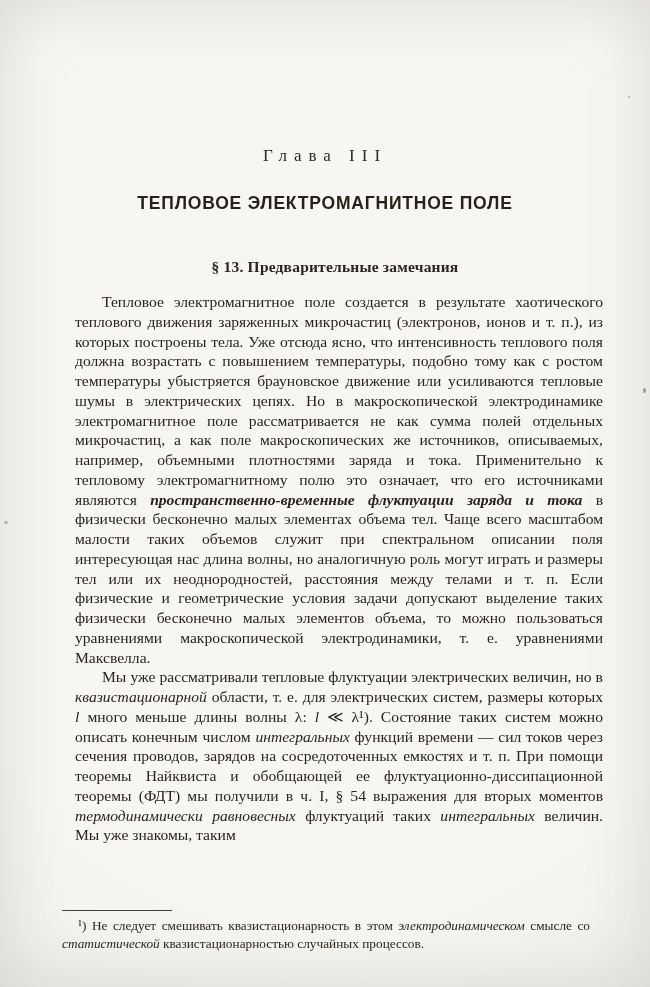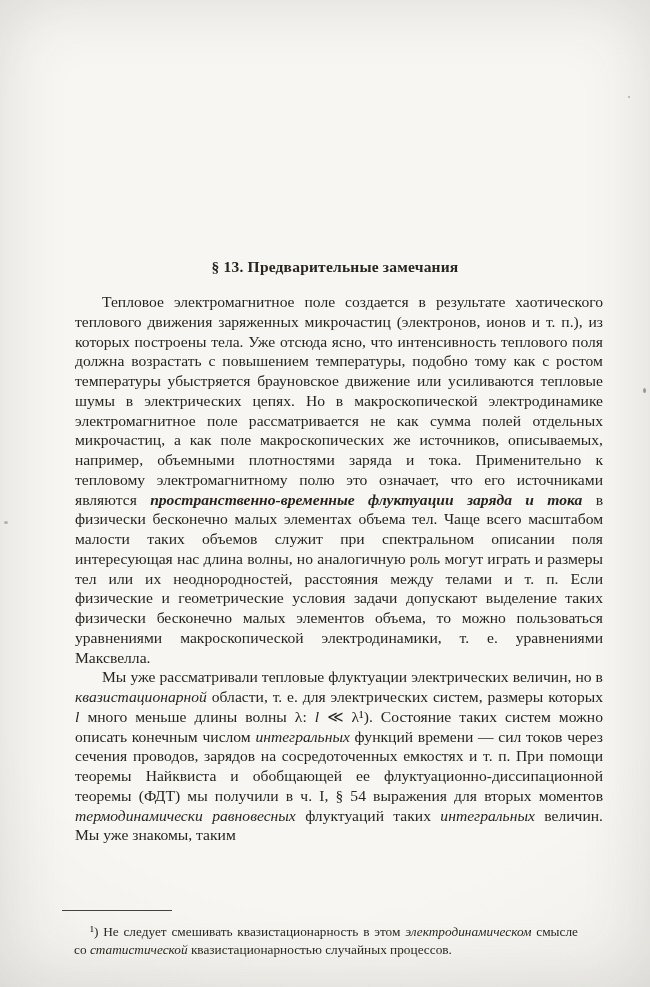--- a/index.html
+++ b/index.html
@@ -39,34 +39,36 @@
   .seg-bold-italic{ font-style: italic; font-weight: 700; }
   .footnote{
     position: absolute; left: 62px; width: 528px; top: 910px;
   }
   .footnote-rule{
     width: 110px; height: 0;
     border-top: 1.5px solid #46413a;
     margin: 0 0 6px 0;
   }
   .footnote-text{
-    margin: 12px; text-indent: 16px; text-align: justify;
+    margin: 0; text-indent: 16px; text-align: justify;
     font-size: 13.3px; line-height: 17.5px;
     color: #2c2820;
   }
   .speck{ position: absolute; background: #4a453c; border-radius: 50%; }
   .speck.s1{ left: 643px; top: 388px; width: 3px; height: 5px; opacity: .5; }
   .speck.s2{ left: 4px;   top: 521px; width: 4px; height: 3px; opacity: .35; }
   .speck.s3{ left: 628px; top: 96px;  width: 2px; height: 2px; opacity: .4; }
 </style>
 </head>
 <body>
 
 <div class="page" style="color: rgb(41, 37, 30);">
+  <div class="chapter-label">Глава III</div>
 
+  <div class="chapter-title">ТЕПЛОВОЕ ЭЛЕКТРОМАГНИТНОЕ ПОЛЕ</div>
 
   <div class="section-heading">§ 13. Предварительные замечания</div>
 
   <div class="body-text">
       <p><span>Тепловое электромагнитное поле создается в результате хаотического теплового движения заряженных микрочастиц (электронов, ионов и т. п.), из которых построены тела. Уже отсюда ясно, что интенсивность теплового поля должна возрастать с повышением температуры, подобно тому как с ростом температуры убыстряется брауновское движение или усиливаются тепловые шумы в электрических цепях. Но в макроскопической электродинамике электромагнитное поле рассматривается не как сумма полей отдельных микрочастиц, а как поле макроскопических же источников, описываемых, например, объемными плотностями заряда и тока. Применительно к тепловому электромагнитному полю это означает, что его источниками являются </span><span class="seg-bold-italic">пространственно-временные флуктуации заряда и тока</span><span> в физически бесконечно малых элементах объема тел. Чаще всего масштабом малости таких объемов служит при спектральном описании поля интересующая нас длина волны, но аналогичную роль могут играть и размеры тел или их неоднородностей, расстояния между телами и т. п. Если физические и геометрические условия задачи допускают выделение таких физически бесконечно малых элементов объема, то можно пользоваться уравнениями макроскопической электродинамики, т. е. уравнениями Максвелла.</span></p>
       <p><span>Мы уже рассматривали тепловые флуктуации электрических величин, но в </span><span class="seg-italic">квазистационарной</span><span> области, т. е. для электрических систем, размеры которых </span><span class="seg-italic">l</span><span> много меньше длины волны λ: </span><span class="seg-italic">l</span><span> ≪ λ¹). Состояние таких систем можно описать конечным числом </span><span class="seg-italic">интегральных</span><span> функций времени — сил токов через сечения проводов, зарядов на сосредоточенных емкостях и т. п. При помощи теоремы Найквиста и обобщающей ее флуктуационно-диссипационной теоремы (ФДТ) мы получили в ч. I, § 54 выражения для вторых моментов </span><span class="seg-italic">термодинамически равновесных</span><span> флуктуаций таких </span><span class="seg-italic">интегральных</span><span> величин. Мы уже знакомы, таким</span></p>
     </div>
 
   <div class="footnote">
     <div class="footnote-rule"></div>

